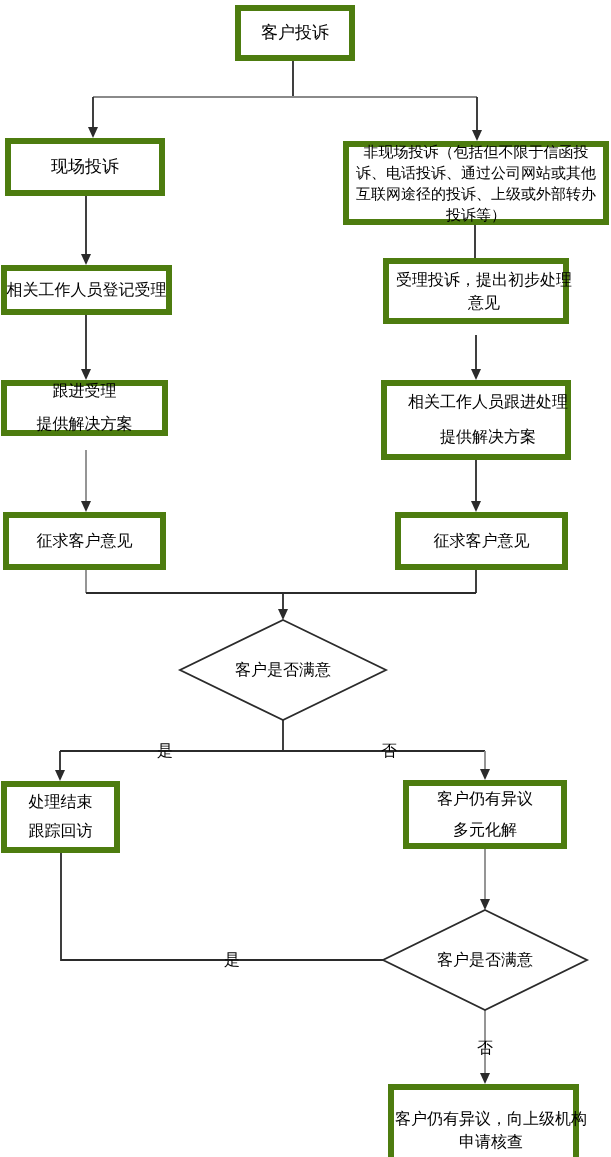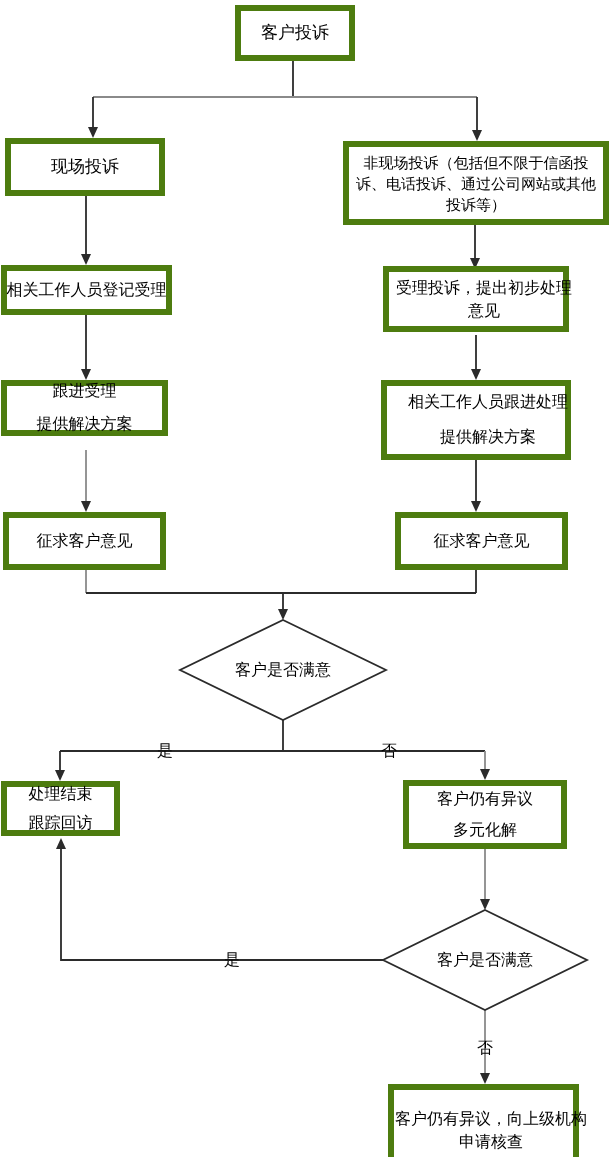--- a/index.html
+++ b/index.html
@@ -94,33 +94,34 @@
     <div class="line">客户投诉</div>
   </div>
 
   <div class="node fs17" style="left:5px;top:138px;width:160px;height:58px;">
     <div class="line">现场投诉</div>
   </div>
 
   <div class="node fs15" style="left:343px;top:141px;width:266px;height:84px;">
     <div class="line">非现场投诉（包括但不限于信函投</div>
     <div class="line">诉、电话投诉、通过公司网站或其他</div>
+    <div class="line">互联网途径的投诉、上级或外部转办</div>
     <div class="line">投诉等）</div>
   </div>
 
   <div class="node" style="left:1px;top:265px;width:171px;height:50px;">
     <div class="line">相关工作人员登记受理</div>
   </div>
 
   <div class="node gap12" style="left:1px;top:380px;width:167px;height:56px;">
     <div class="line">跟进受理</div>
     <div class="line">提供解决方案</div>
   </div>
 
-  <div class="node lh14" style="left:383px;top:266px;width:186px;height:66px;padding-left:16px;">
+  <div class="node lh14" style="left:383px;top:258px;width:186px;height:66px;padding-left:16px;">
     <div class="line">受理投诉，提出初步处理</div>
     <div class="line">意见</div>
   </div>
 
   <div class="node gap14" style="left:381px;top:380px;width:190px;height:80px;">
     <div class="line">相关工作人员跟进处理</div>
     <div class="line">提供解决方案</div>
   </div>
 
   <div class="node" style="left:3px;top:512px;width:163px;height:58px;">
@@ -132,21 +133,21 @@
   </div>
 
   <div class="dlabel" style="left:193px;top:655px;width:180px;height:30px;">
     <span>客户是否满意</span>
   </div>
 
   <div class="dlabel" style="left:395px;top:945px;width:180px;height:30px;">
     <span>客户是否满意</span>
   </div>
 
-  <div class="node gap8" style="left:1px;top:781px;width:119px;height:55px;">
+  <div class="node gap8" style="left:1px;top:781px;width:119px;height:72px;">
     <div class="line">处理结束</div>
     <div class="line">跟踪回访</div>
   </div>
 
   <div class="node gap10" style="left:403px;top:780px;width:164px;height:69px;">
     <div class="line">客户仍有异议</div>
     <div class="line">多元化解</div>
   </div>
 
   <div class="node lh14" style="left:388px;top:1084px;width:191px;height:92px;padding-left:15px;">

